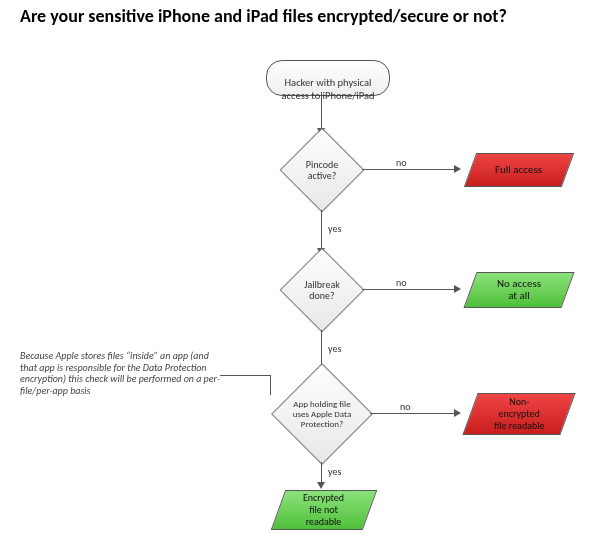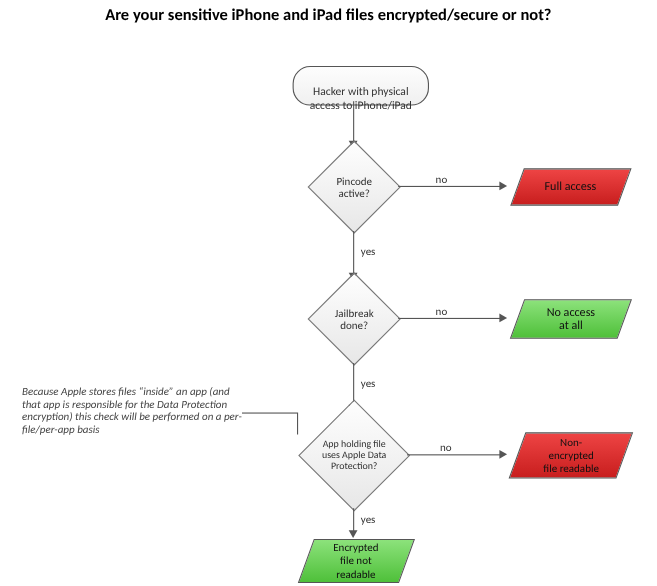--- a/index.html
+++ b/index.html
@@ -10,24 +10,25 @@
     width: 597px;
     height: 533px;
     position: relative;
     overflow: hidden;
   }
   .title {
     position: absolute;
     top: 5px;
     left: 0;
     right: 0;
-    text-align: center;
+    text-align: left;
     font-weight: bold;
-    font-size: 15px;
+    font-size: 18px;
     color: #000;
+    padding-left: 20px;
   }
   .node {
     position: absolute;
     font-size: 10.5px;
     color: #333;
     text-align: center;
     display: flex;
     align-items: center;
     justify-content: center;
     line-height: 1.15;

